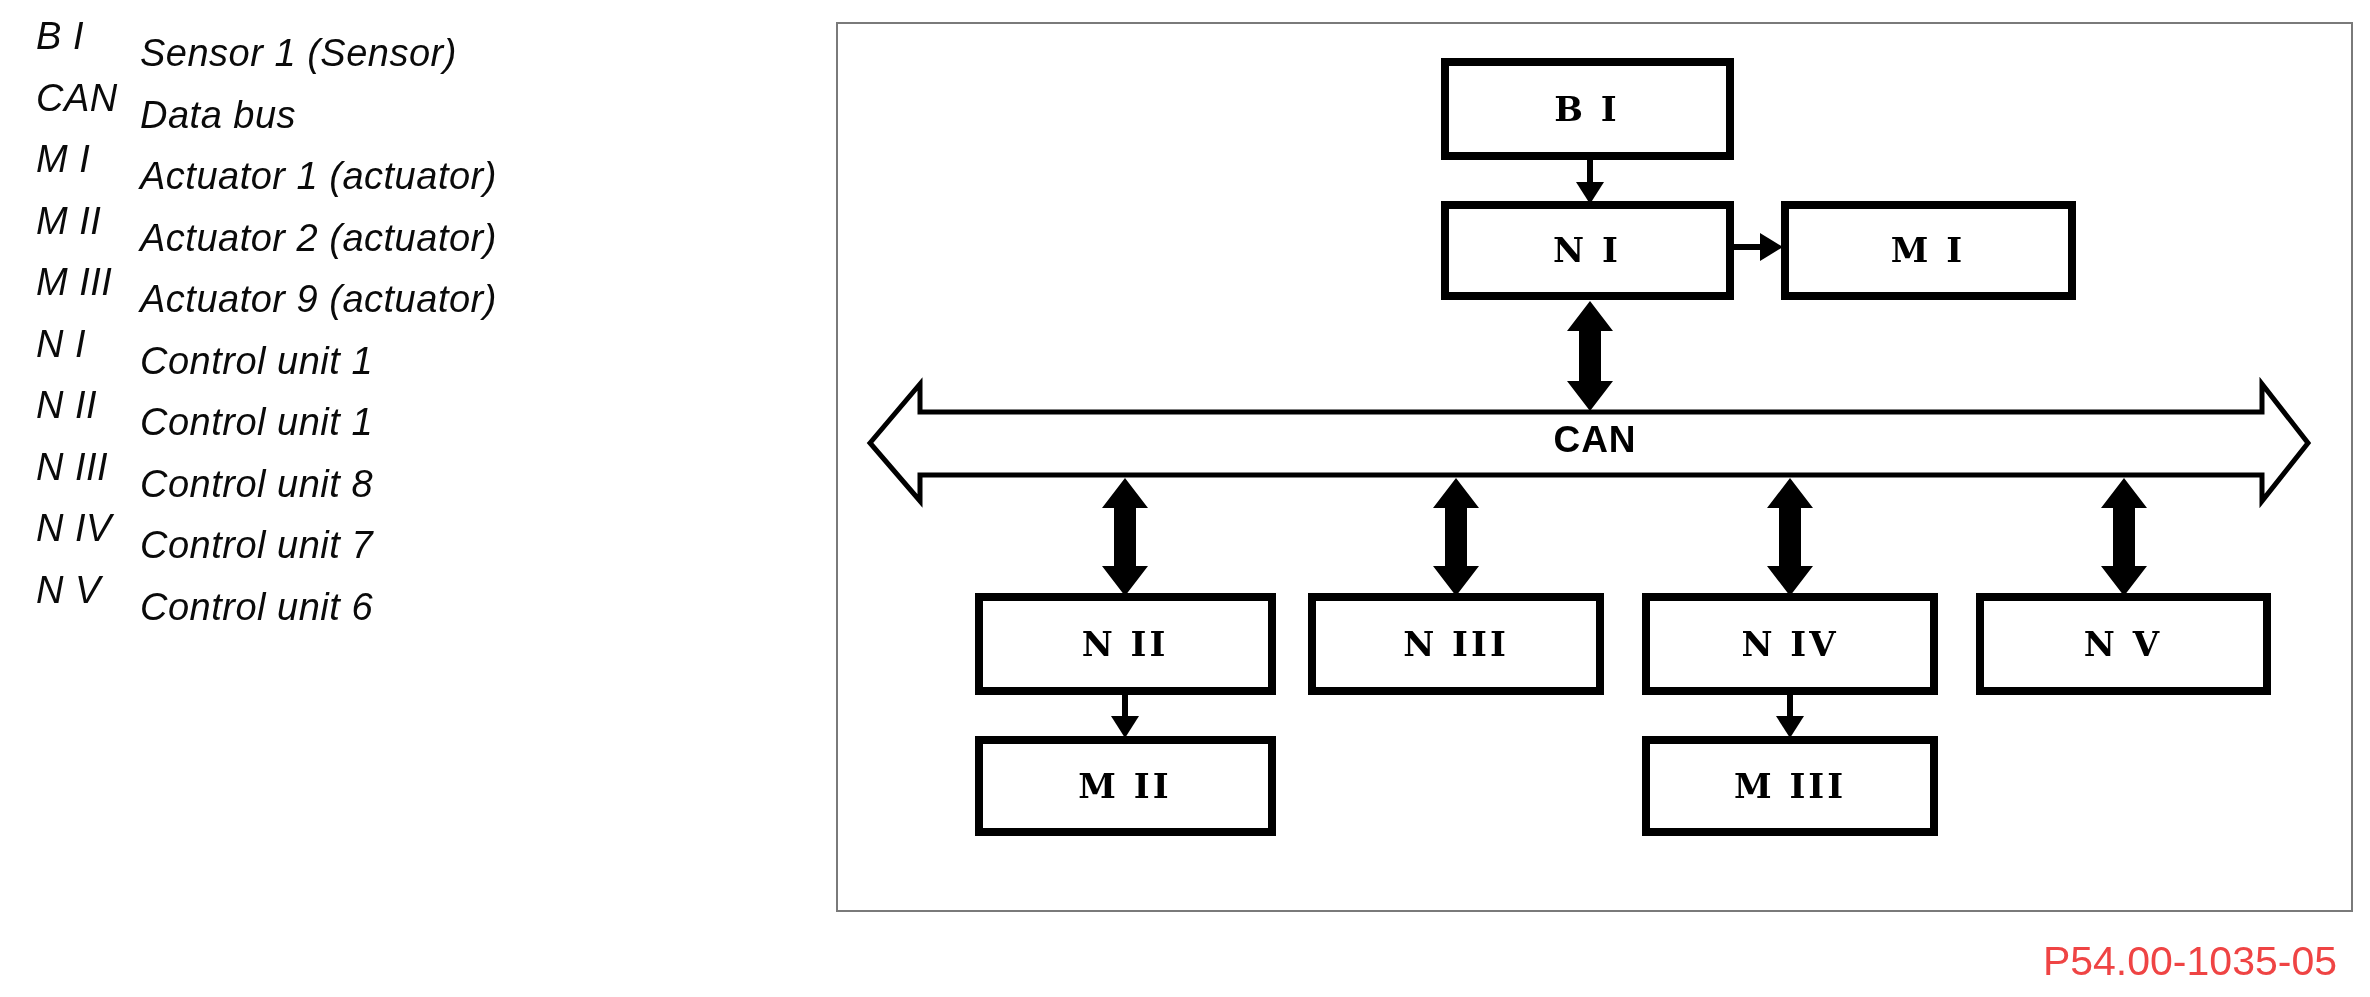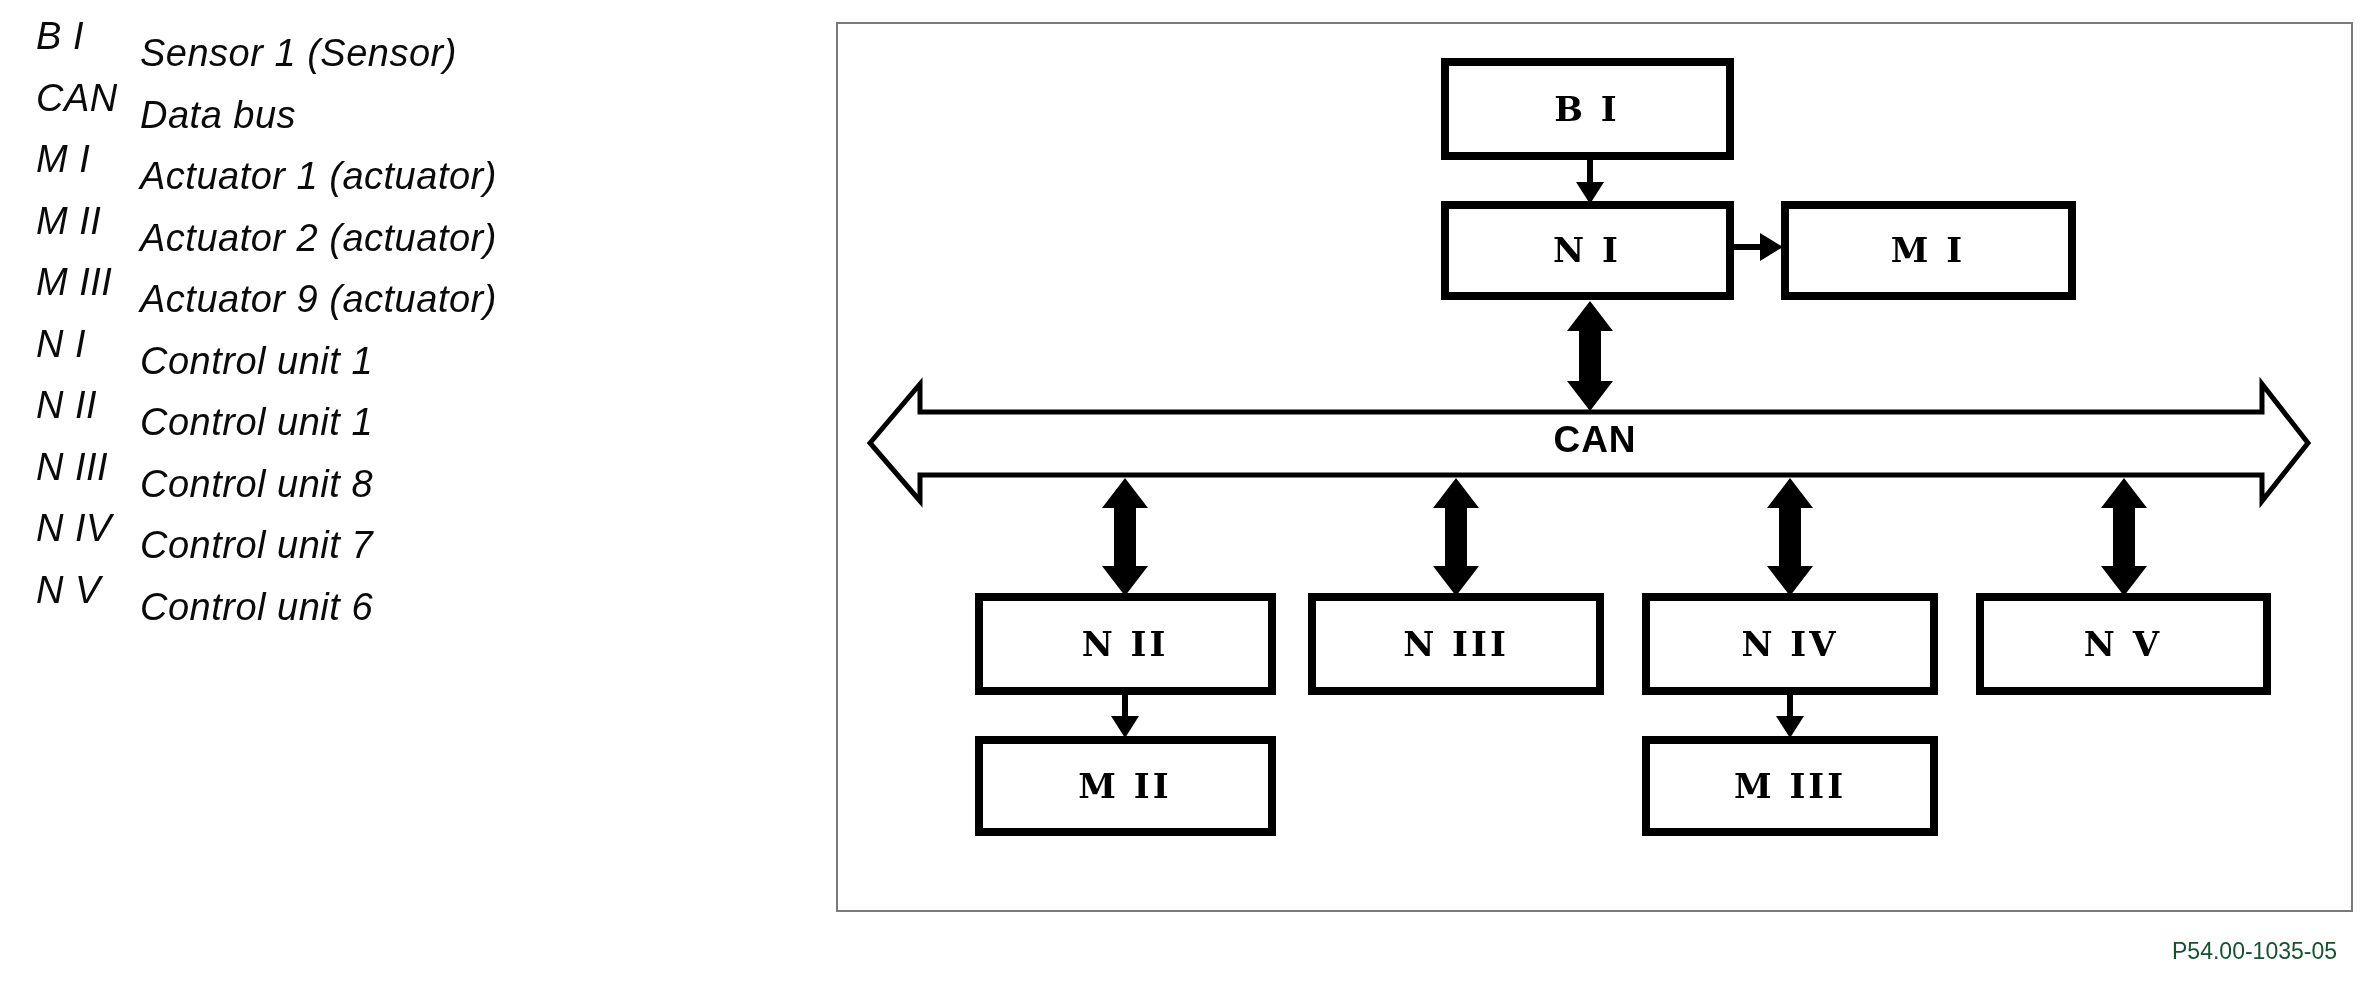--- a/index.html
+++ b/index.html
@@ -70,22 +70,22 @@
   }
   .frame-rect {
     fill: none;
     stroke: #7a7a7a;
     stroke-width: 2px;
   }
   .footer-ref {
     position: absolute;
     right: 33px;
     top: 938px;
-    font-size: 23px;
-    color: #14532d;
+    font-size: 41px;
+    color: #ef4444;
     font-style: normal;
   }
 </style>
 </head>
 <body>
 
 <div class="legend">
   <div class="legend-row">
     <span class="legend-label">B I</span>
     <span class="legend-desc">Sensor 1 (Sensor)</span>

